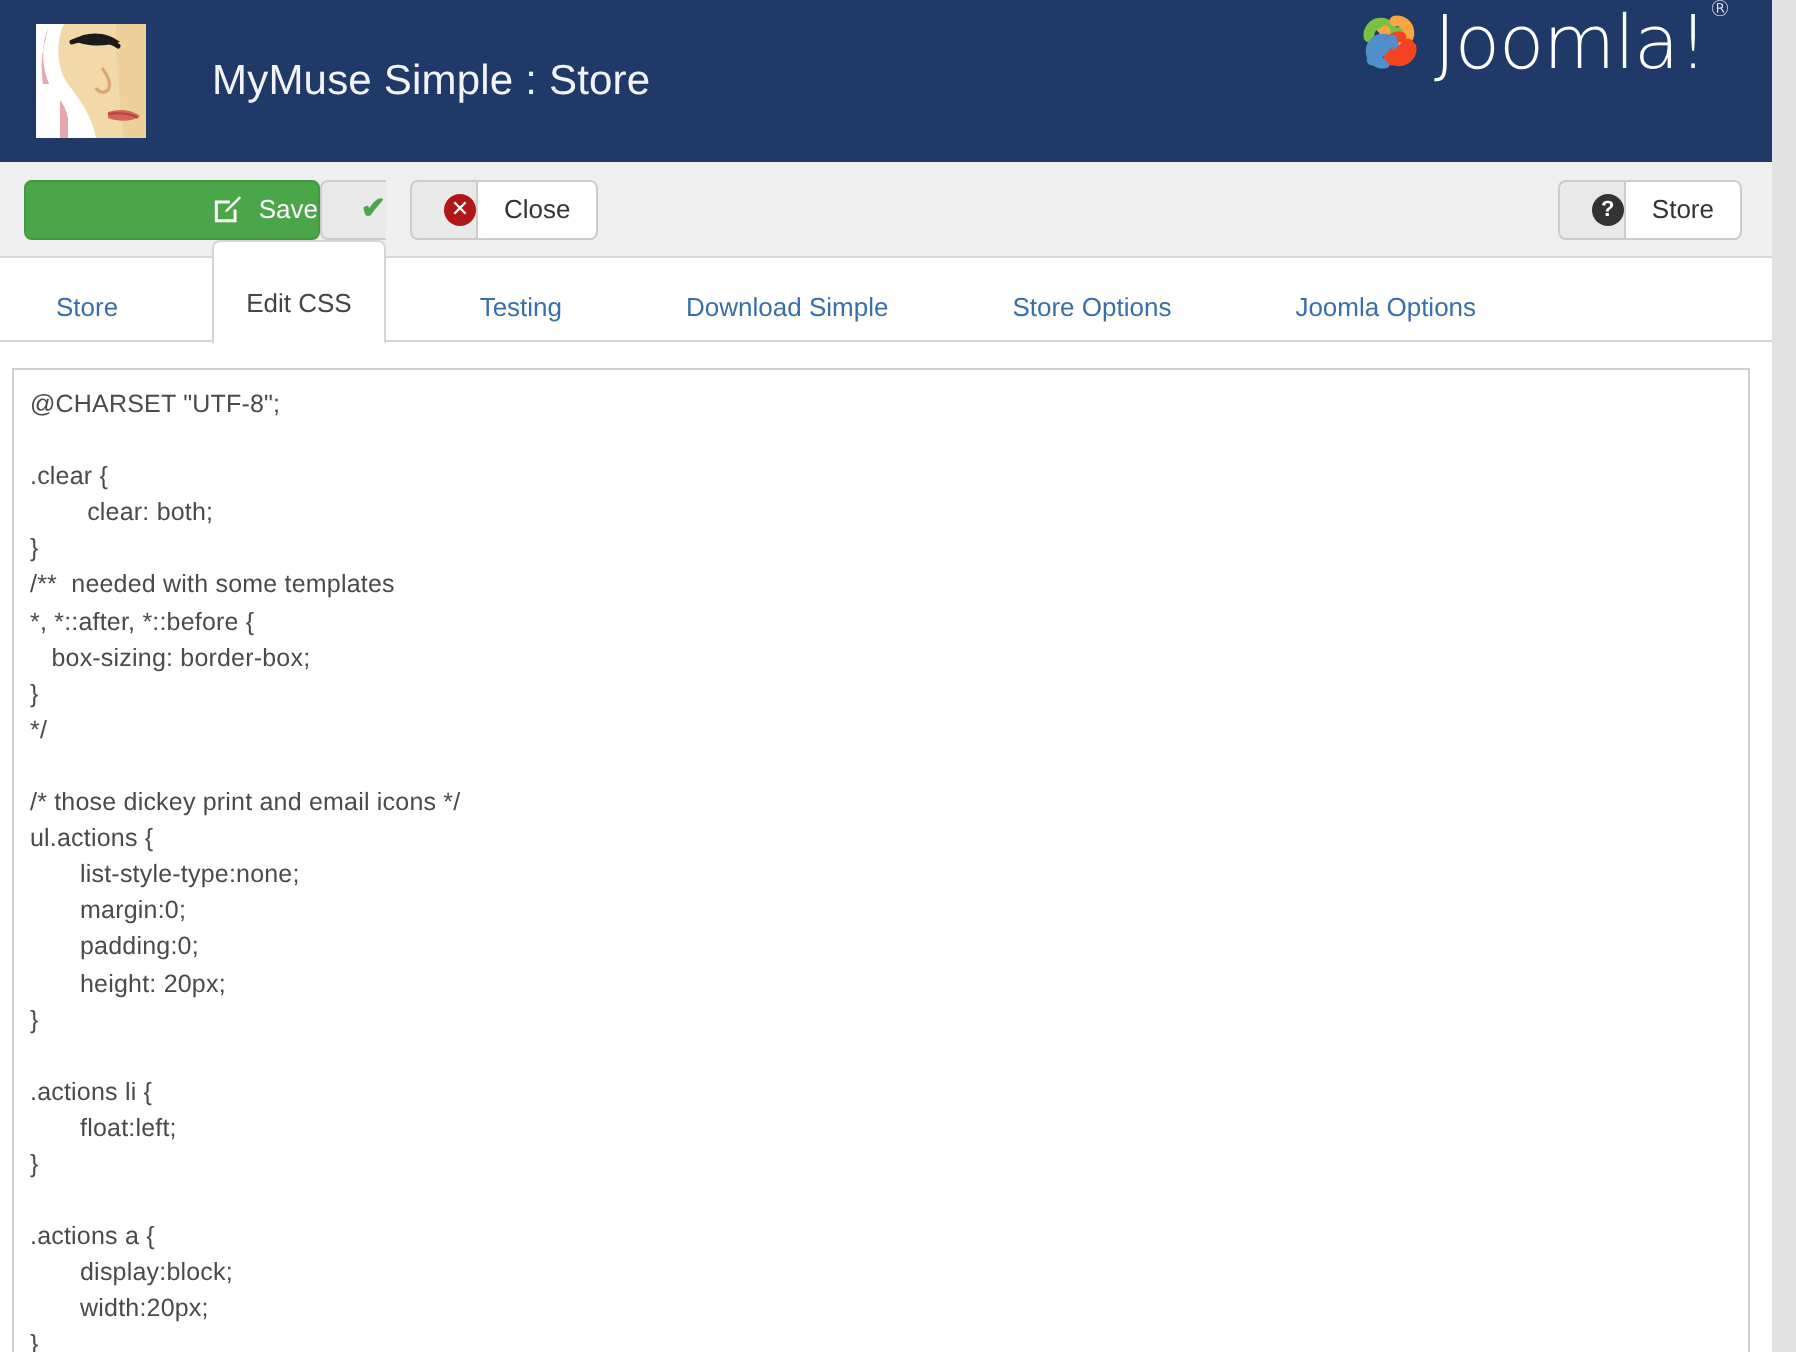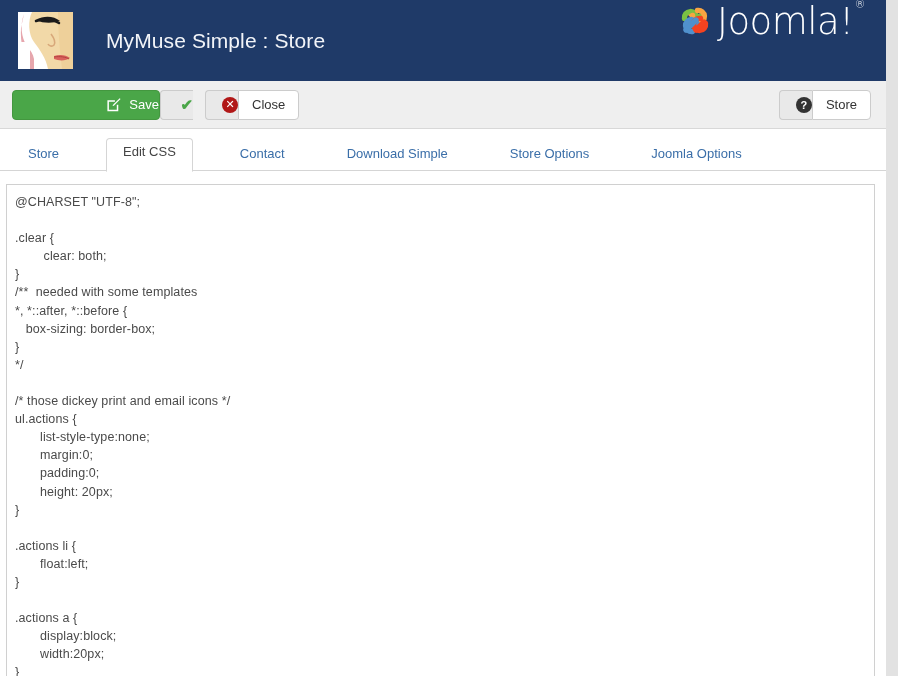--- a/index.html
+++ b/index.html
@@ -178,21 +178,21 @@
     top: 1px;
     white-space: nowrap;
     line-height: 16px;
   }
   .tab.active {
     color: #444444;
     background: #ffffff;
     border: 1px solid #d5d5d5;
     border-bottom: 1px solid #ffffff;
     border-radius: 4px 4px 0 0;
-    padding: 5px 16px 11px 16px;
+    padding: 23px 16px 11px 16px;
   }
   .tabs-rule {
     position: absolute;
     left: 0;
     right: 0;
     bottom: 0;
     height: 1px;
     background: #d5d5d5;
     z-index: 1;
   }
@@ -301,21 +301,21 @@
           <span>Store</span>
         </div>
       </div>
     </div>
   </div>
 
   <div class="tabs-wrap">
     <div class="tabs">
       <div class="tab"><span>Store</span></div>
       <div class="tab active"><span>Edit CSS</span></div>
-      <div class="tab"><span>Contact</span></div>
+      <div class="tab"><span>Testing</span></div>
       <div class="tab"><span>Download Simple</span></div>
       <div class="tab"><span>Store Options</span></div>
       <div class="tab"><span>Joomla Options</span></div>
     </div>
     <div class="tabs-rule"></div>
   </div>
 
   <div class="editor-outer">
     <div class="editor">
       <pre class="code">@CHARSET "UTF-8";

